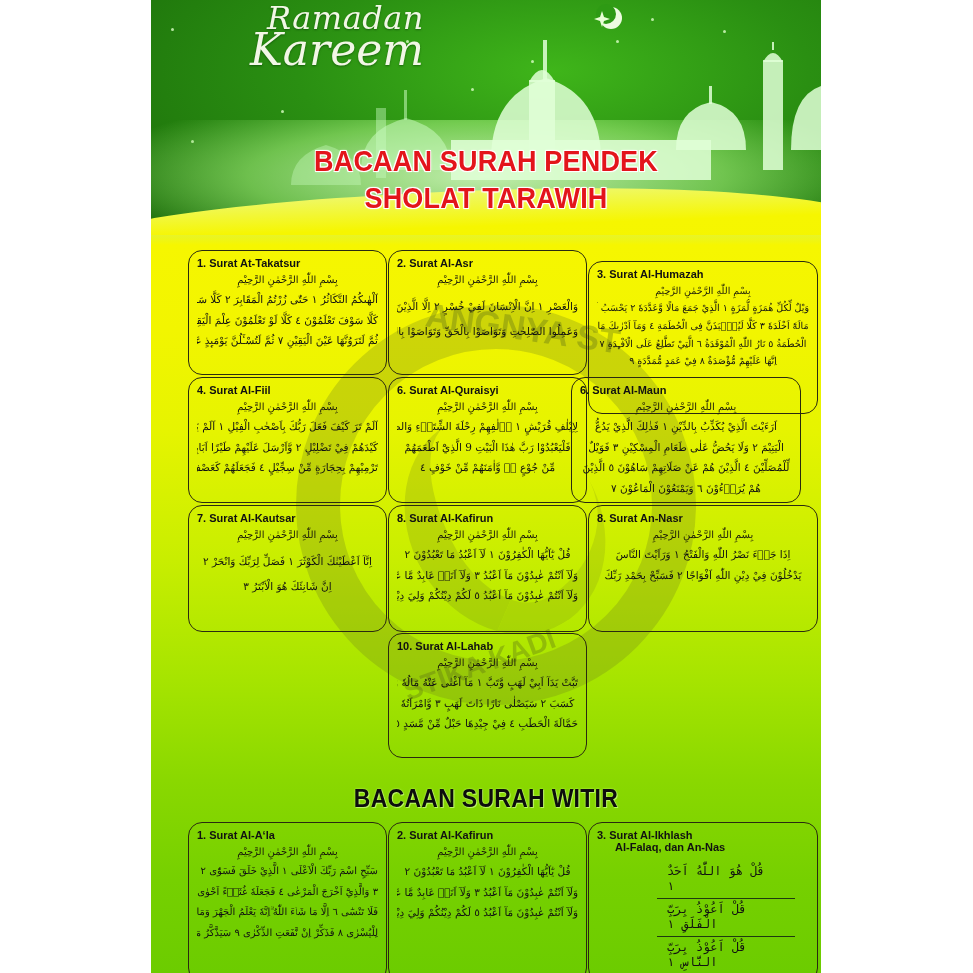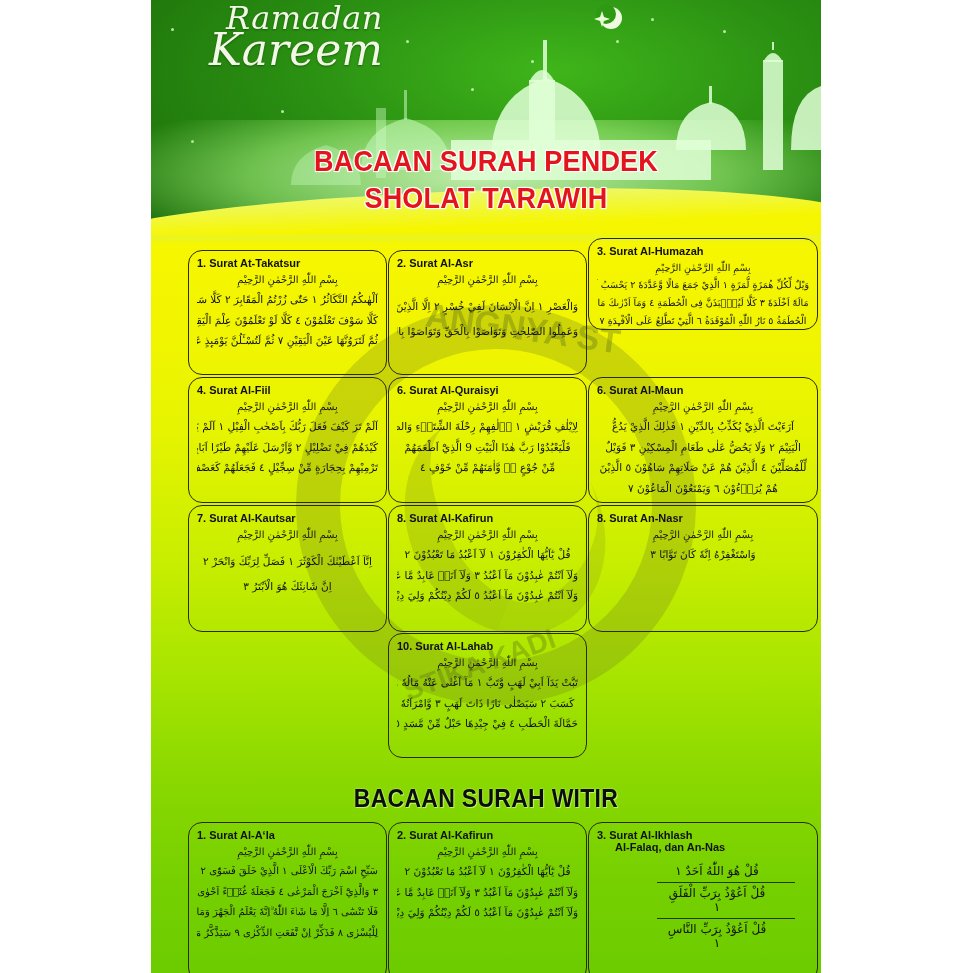--- a/index.html
+++ b/index.html
@@ -17,21 +17,21 @@
   .header .mist { position: absolute; left: -40px; right: -40px; top: 120px; height: 140px;
     background: radial-gradient(ellipse at 50% 40%, rgba(220,255,200,0.85) 0%, rgba(160,235,120,0.6) 45%, rgba(120,210,80,0) 75%); }
   .header .wave { position: absolute; left: -60px; top: 190px; width: 800px; height: 90px; border-radius: 50% 50% 0 0 / 40% 60% 0 0;
     background: linear-gradient(180deg, #eef86a 0%, #f6f600 40%, #f4f500 100%); transform: rotate(-2deg); }
   .header svg { position: absolute; left: 0; top: 0; }
   .star { position: absolute; width: 3px; height: 3px; border-radius: 50%; background: rgba(220,255,200,0.8); }
 
   .ramadan { position: absolute; left: 30px; top: 2px; color: #f2f7e6; font-family: "DejaVu Serif", serif; font-style: italic;
     line-height: 1; text-shadow: 0 1px 2px rgba(0,50,0,0.5); }
   .ramadan .l1 { display: block; font-size: 32px; letter-spacing: 0.5px; text-align: right; }
-  .ramadan .l2 { display: block; font-size: 44px; margin-left: 28px; margin-top: -6px; }
+  .ramadan .l2 { display: block; font-size: 44px; margin-left: 69px; margin-top: -6px; }
 
   .title { position: absolute; left: 0; width: 670px; text-align: center; color: #e3141b; font-family: "Liberation Sans", sans-serif;
     font-weight: 700; font-size: 30px; letter-spacing: 0.2px; line-height: 1; transform: scaleX(0.9);
     text-shadow: 0 0 2px #fff, 0 0 3px #fff, 1px 1px 0 #fff, -1px -1px 0 #fff, 1px -1px 0 #fff, -1px 1px 0 #fff; }
   .title.t1 { top: 146px; }
   .title.t2 { top: 183px; }
 
   
   .watermark { position: absolute; left: 145px; top: 305px; width: 400px; height: 400px; border-radius: 50%;
     border: 44px solid rgba(110,130,30,0.28); pointer-events: none; }
@@ -41,45 +41,45 @@
 
   
   .card { position: absolute; border: 1.5px solid #2a2a10; border-radius: 14px; padding: 6px 8px 4px 8px; overflow: hidden; }
   .card .name { font-family: "Liberation Sans", sans-serif; font-weight: 700; font-size: 11px; color: #111; line-height: 1.1; white-space: nowrap; }
   .card .basmala { text-align: center; font-family: "DejaVu Serif", serif; font-size: 10px; color: #1a1a0a; margin-top: 5px; line-height: 1.2; }
   .card .verses { direction: rtl; text-align: center; font-family: "DejaVu Serif", serif; font-size: 10.5px; color: #111; margin-top: 3px; line-height: 1.95; }
   .card .verses span { display: block; white-space: nowrap; overflow: hidden; }
 
   .c1 { left: 37px; top: 250px; width: 199px; height: 125px; }
   .c2 { left: 237px; top: 250px; width: 199px; height: 125px; }
-  .c3 { left: 437px; top: 238px; width: 230px; height: 92px; }
+  .c3 { left: 437px; top: 261px; width: 230px; height: 153px; }
   .c4 { left: 37px; top: 377px; width: 199px; height: 126px; }
   .c5 { left: 237px; top: 377px; width: 199px; height: 126px; }
-  .c6 { left: 437px; top: 377px; width: 230px; height: 126px; }
+  .c6 { left: 420px; top: 377px; width: 230px; height: 126px; }
   .c7 { left: 37px; top: 505px; width: 199px; height: 127px; }
   .c8 { left: 237px; top: 505px; width: 199px; height: 127px; }
   .c9 { left: 437px; top: 505px; width: 230px; height: 127px; }
   .c10 { left: 237px; top: 633px; width: 199px; height: 125px; }
 
   .c2 .verses, .c7 .verses { line-height: 2.4; margin-top: 8px; }
   .c3 .basmala, .c3 .verses { font-size: 9.5px; }
   .c3 .verses { line-height: 1.85; }
 
   .subtitle { position: absolute; left: 0; top: 784px; width: 670px; text-align: center; font-family: "Liberation Sans", sans-serif;
     font-weight: 700; font-size: 25px; color: #0d0d0d; letter-spacing: 0.3px; transform: scaleX(0.92);
     text-shadow: 0 0 2px #c8ff70, 1px 1px 0 #b6f260; }
 
   .w1 { left: 37px; top: 822px; width: 199px; height: 160px; }
   .w2 { left: 237px; top: 822px; width: 199px; height: 160px; }
   .w3 { left: 437px; top: 822px; width: 230px; height: 160px; }
   .w1 .verses { font-size: 10px; line-height: 2.05; }
   .w3 .name { white-space: normal; }
   .w3 .name .sub { display: block; padding-left: 18px; }
   .w3 .lines { margin-top: 8px; direction: rtl; font-family: "DejaVu Serif", serif; font-size: 12px; color: #111; }
-  .w3 .lines span { display: block; text-align: center; padding: 3px 28px 4px 10px; border-bottom: 1px solid #1f3a10; margin-left: 60px; margin-right: 14px; }
+  .w3 .lines span { display: block; text-align: left; padding: 3px 28px 4px 10px; border-bottom: 1px solid #1f3a10; margin-left: 60px; margin-right: 14px; font-family: Liberation Mono, monospace; }
   .w3 .lines span:last-child { border-bottom: none; }
 </style>
 </head>
 <body>
 
 <div class="poster">
 
   <div class="header">
     <div class="sky"></div>
     <div class="star" style="left:20px;top:28px"></div>
@@ -220,21 +220,22 @@
       <span>قُلْ يٰٓاَيُّهَا الْكٰفِرُوْنَ ١ لَآ اَعْبُدُ مَا تَعْبُدُوْنَ ٢</span>
       <span>وَلَآ اَنْتُمْ عٰبِدُوْنَ مَآ اَعْبُدُ ٣ وَلَآ اَنَا۠ عَابِدٌ مَّا عَبَدْتُّمْ ٤</span>
       <span>وَلَآ اَنْتُمْ عٰبِدُوْنَ مَآ اَعْبُدُ ٥ لَكُمْ دِيْنُكُمْ وَلِيَ دِيْنِ ٦</span>
     </div>
   </div>
 
   <div class="card c9">
     <div class="name">8. Surat An-Nasr</div>
     <div class="basmala">بِسْمِ اللّٰهِ الرَّحْمٰنِ الرَّحِيْمِ</div>
     <div class="verses">
-      <span>وَاسْتَغْفِرْهُ اِنَّهٗ كَانَ تَوَّابًا ٣</span>
+      <span>اِذَا جَاۤءَ نَصْرُ اللّٰهِ وَالْفَتْحُ ١ وَرَاَيْتَ النَّاسَ</span>
+      <span>يَدْخُلُوْنَ فِيْ دِيْنِ اللّٰهِ اَفْوَاجًا ٢ فَسَبِّحْ بِحَمْدِ رَبِّكَ</span>
     </div>
   </div>
 
   <div class="card c10">
     <div class="name">10. Surat Al-Lahab</div>
     <div class="basmala">بِسْمِ اللّٰهِ الرَّحْمٰنِ الرَّحِيْمِ</div>
     <div class="verses">
       <span>تَبَّتْ يَدَآ اَبِيْ لَهَبٍ وَّتَبَّ ١ مَآ اَغْنٰى عَنْهُ مَالُهٗ وَمَا</span>
       <span>كَسَبَ ٢ سَيَصْلٰى نَارًا ذَاتَ لَهَبٍ ٣ وَّامْرَاَتُهٗ</span>
       <span>حَمَّالَةَ الْحَطَبِ ٤ فِيْ جِيْدِهَا حَبْلٌ مِّنْ مَّسَدٍ ٥</span>

